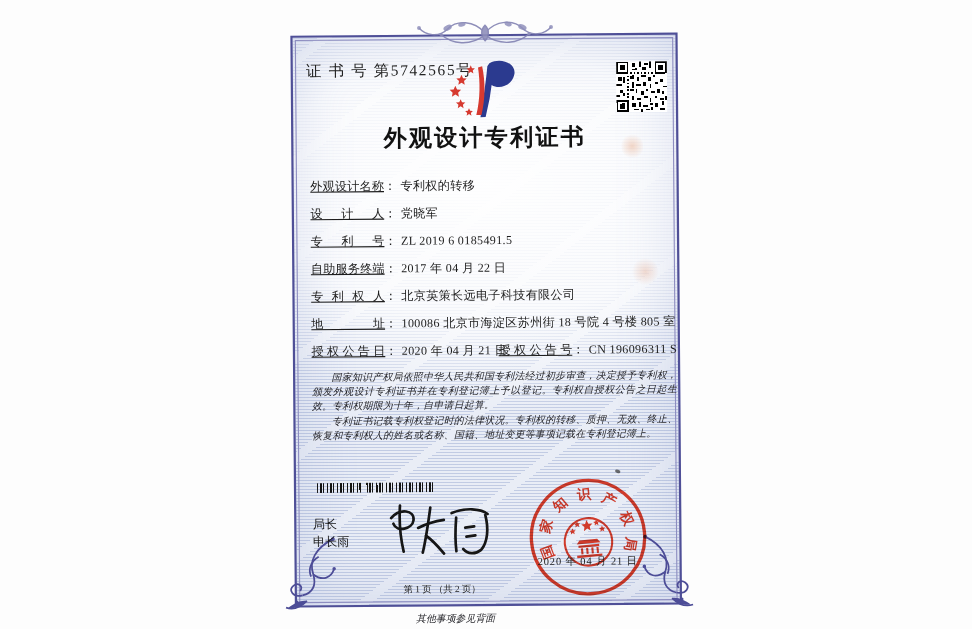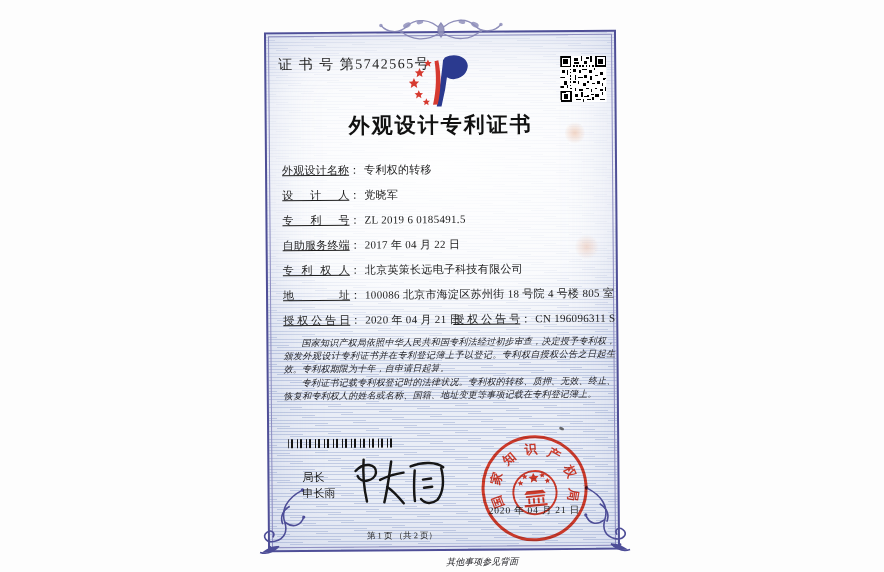--- a/index.html
+++ b/index.html
@@ -42,35 +42,35 @@
   
   .body-text { position:absolute; left:283px; top:336px; width:332px;
     font-size:9px; line-height:13.2px; text-align:justify; font-style:italic;
     color:#26262b; letter-spacing:0.2px; }
   .body-text p { text-indent:2em; }
 
   
   .barcode { position:absolute; left:287px; top:438px; width:106px; height:9px;
     background:repeating-linear-gradient(90deg,#151515 0 1px,transparent 1px 2.6px,#151515 2.6px 4.4px,transparent 4.4px 5.4px,#151515 5.4px 6.2px,transparent 6.2px 9px); }
   .signer { position:absolute; left:283px; top:468px; font-size:11px; line-height:16px; color:#161616;
-    font-family:"Liberation Sans","DejaVu Sans",sans-serif;margin-left:18px; }
+    font-family:"Liberation Sans","DejaVu Sans",sans-serif; }
   .signature { position:absolute; left:348px; top:452px; width:102px; height:58px; }
 
   .seal { position:absolute; left:480px; top:436px; width:106px; height:106px;
     transform:rotate(-5deg); mix-blend-mode:multiply; opacity:0.93; }
   .seal-ring { position:absolute; inset:0; border:3.5px solid #e2301c; border-radius:50%; }
   .seal-char { position:absolute; left:calc(50% - 8px); top:calc(50% - 8px); width:16px; height:16px;
     text-align:center; line-height:16px; font-size:12.5px; font-weight:700; color:#e2301c; }
   .emblem { position:absolute; left:calc(50% - 27px); top:calc(50% - 24px); width:54px; height:54px; }
   .seal-date { position:absolute; left:487px; top:505px; font-size:9.5px; letter-spacing:0.8px;
     color:#1b1b1b; z-index:5; }
 
   .page-info { position:absolute; left:300px; top:530px; width:200px; text-align:center;
     font-size:8.5px; color:#222; }
-  .footer-note { position:absolute; left:396px; top:556px; width:120px; text-align:right;
+  .footer-note { position:absolute; left:376px; top:556px; width:120px; text-align:left;
     font-size:9px; font-style:italic; color:#26262b; }
 
   
   .garland { position:absolute; left:377px; top:15px; width:132px; height:32px; }
   .corner { position:absolute; width:50px; height:68px; }
   .corner.bl { left:255px; top:487px; }
   .corner.br { left:581px; top:487px; transform:scaleX(-1); }
 
   .stain { position:absolute; border-radius:50%; pointer-events:none; }
   .stain.s1 { left:566px; top:122px; width:20px; height:24px;

